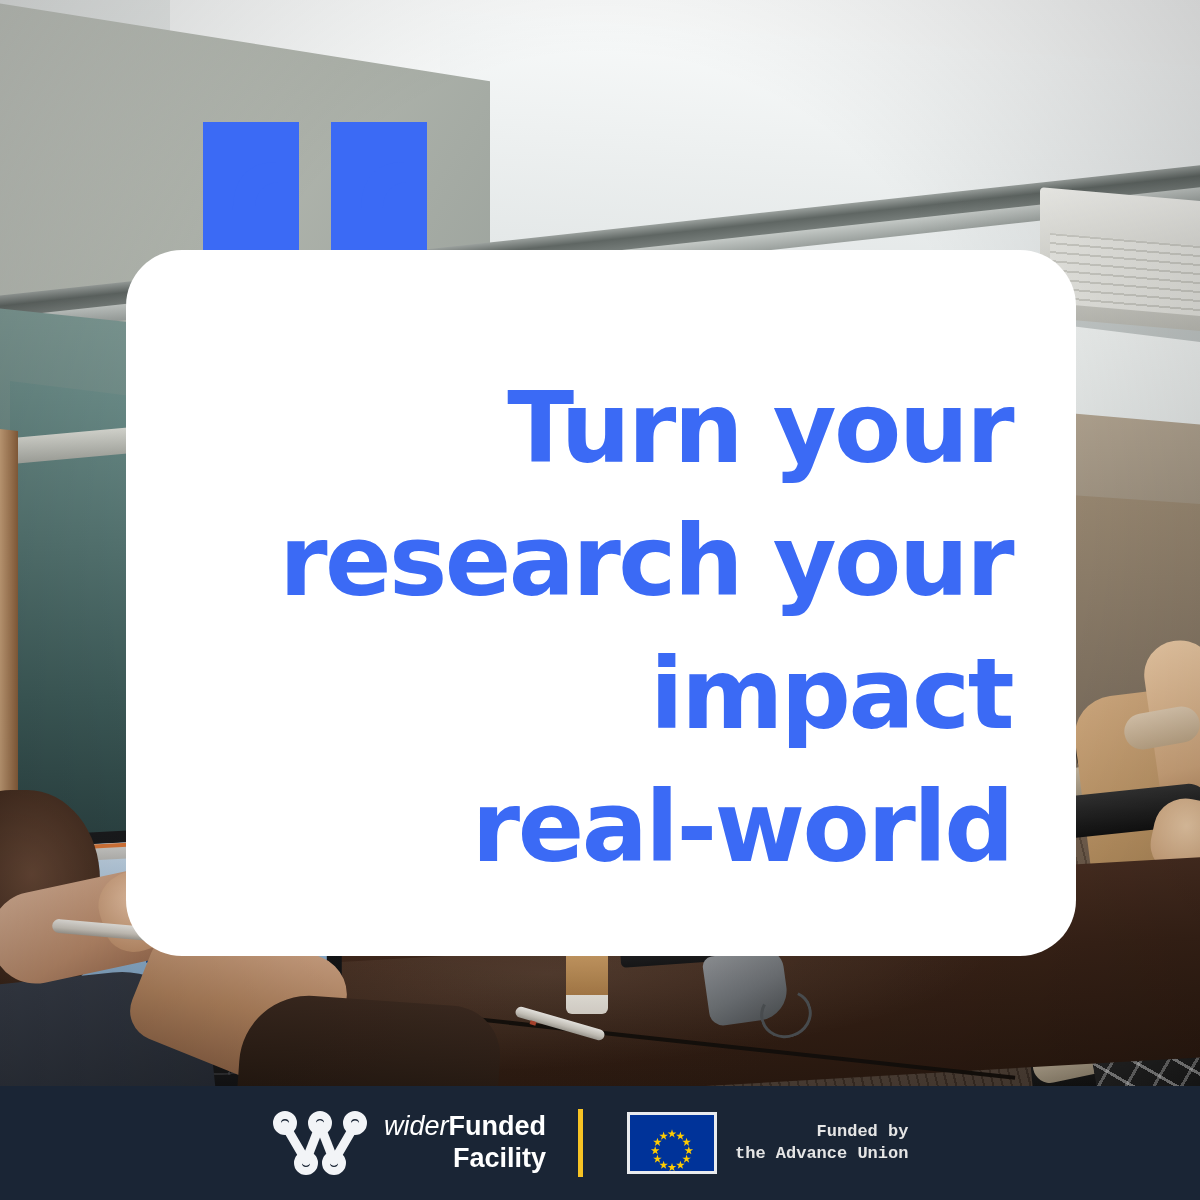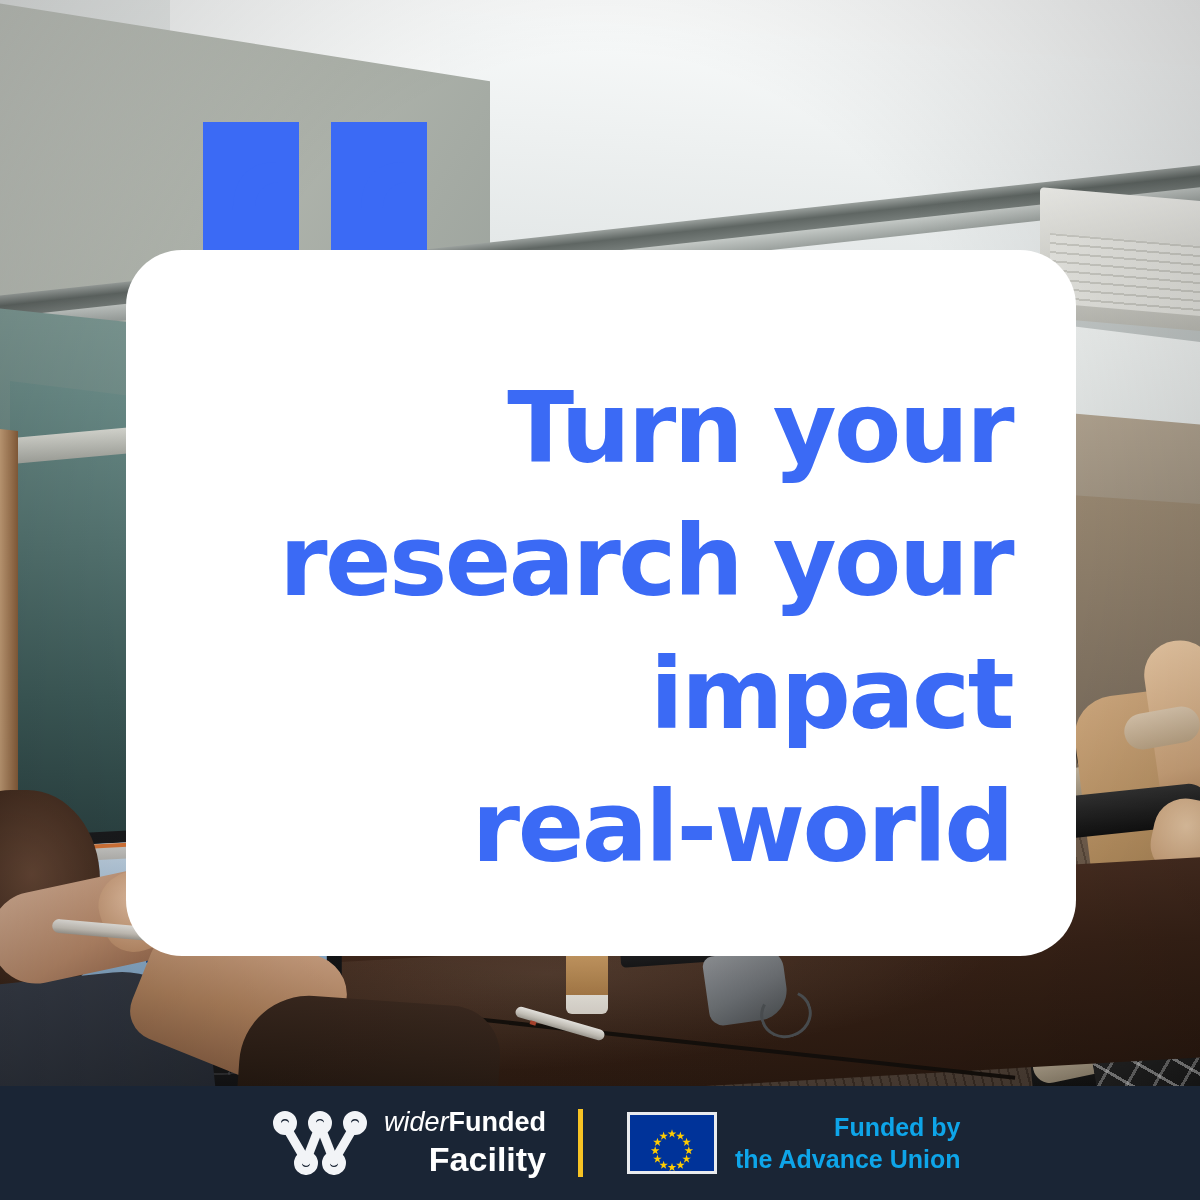--- a/index.html
+++ b/index.html
@@ -476,21 +476,21 @@
   }
   .brand-mark { width: 96px; height: 64px; flex: none; }
   .brand-mark svg { display: block; width: 100%; height: 100%; }
   .brand-text {
     color: #ffffff;
     line-height: 1.18;
   }
   .brand-line1 { font-size: 27px; white-space: nowrap; }
   .brand-line1 .w-light { font-style: italic; font-weight: 400; margin-top: 10px; }
   .brand-line1 .w-bold { font-weight: 700; }
-  .brand-line2 { font-size: 34px; font-weight: 700; }
+  .brand-line2 { font-size: 27px; font-weight: 700; }
 
   .footer-divider {
     position: absolute;
     left: 578px;
     top: 50%;
     transform: translateY(-50%);
     width: 5px;
     height: 68px;
     background: #F7C324;
   }
@@ -507,25 +507,26 @@
   .eu-flag {
     width: 90px; height: 62px;
     background: #003399;
     border: 3px solid #e9ebee;
     position: relative;
     flex: none;
     box-sizing: border-box;
   }
   .eu-flag svg { display: block; width: 100%; height: 100%; }
   .eu-text {
-    color: #0ea5e9;
-    font-size: 25px;
+    color: #e5e5e5;
+    font-size: 17px;
     font-weight: 700;
     line-height: 1.28;
     white-space: nowrap;
+    font-family: Liberation Mono, monospace;
   }
 </style>
 </head>
 <body>
 
 <div id="poster">
 
   <div class="photo">
     <div class="ceil-base"></div>
     <div class="ceil-white-panel"></div>

